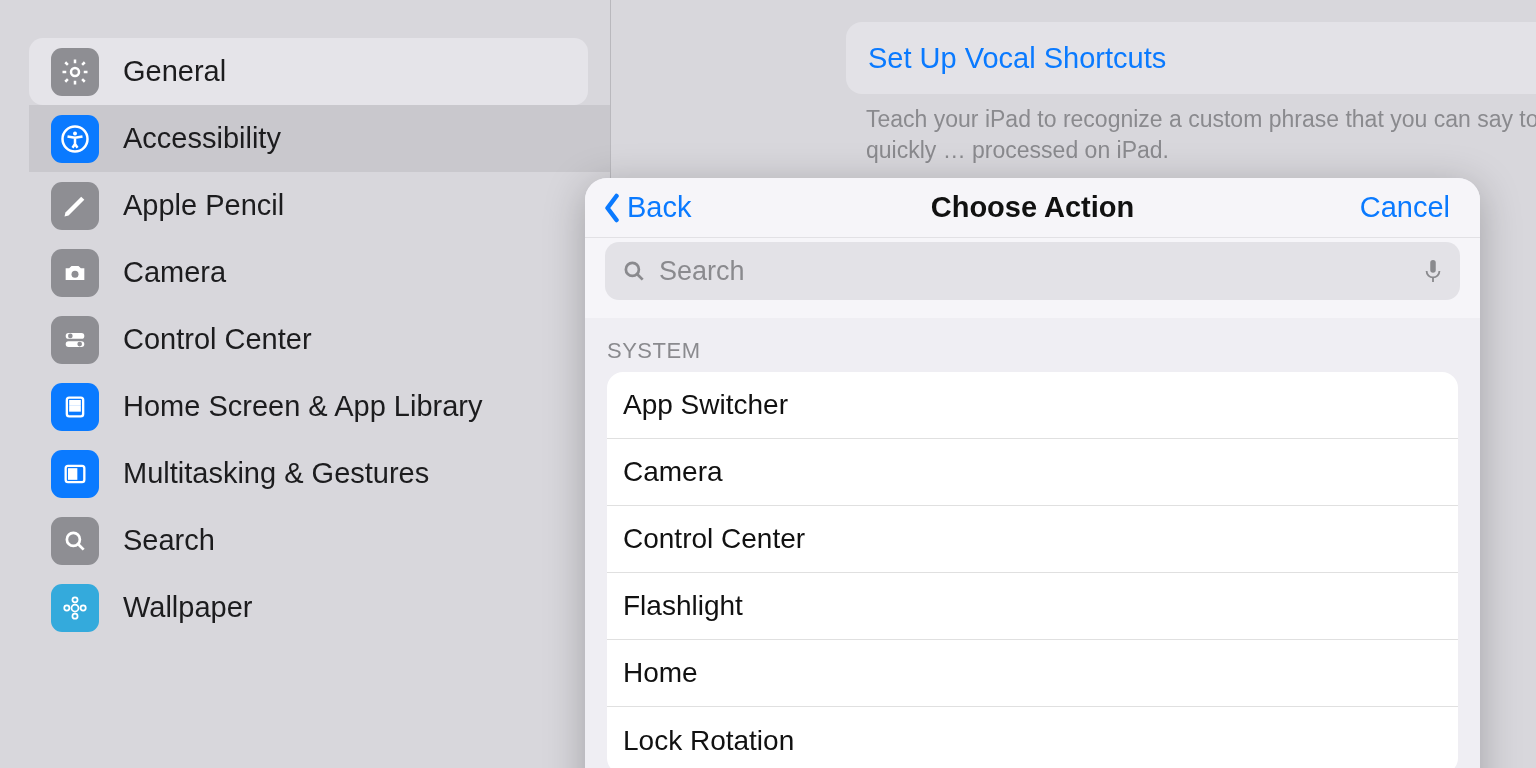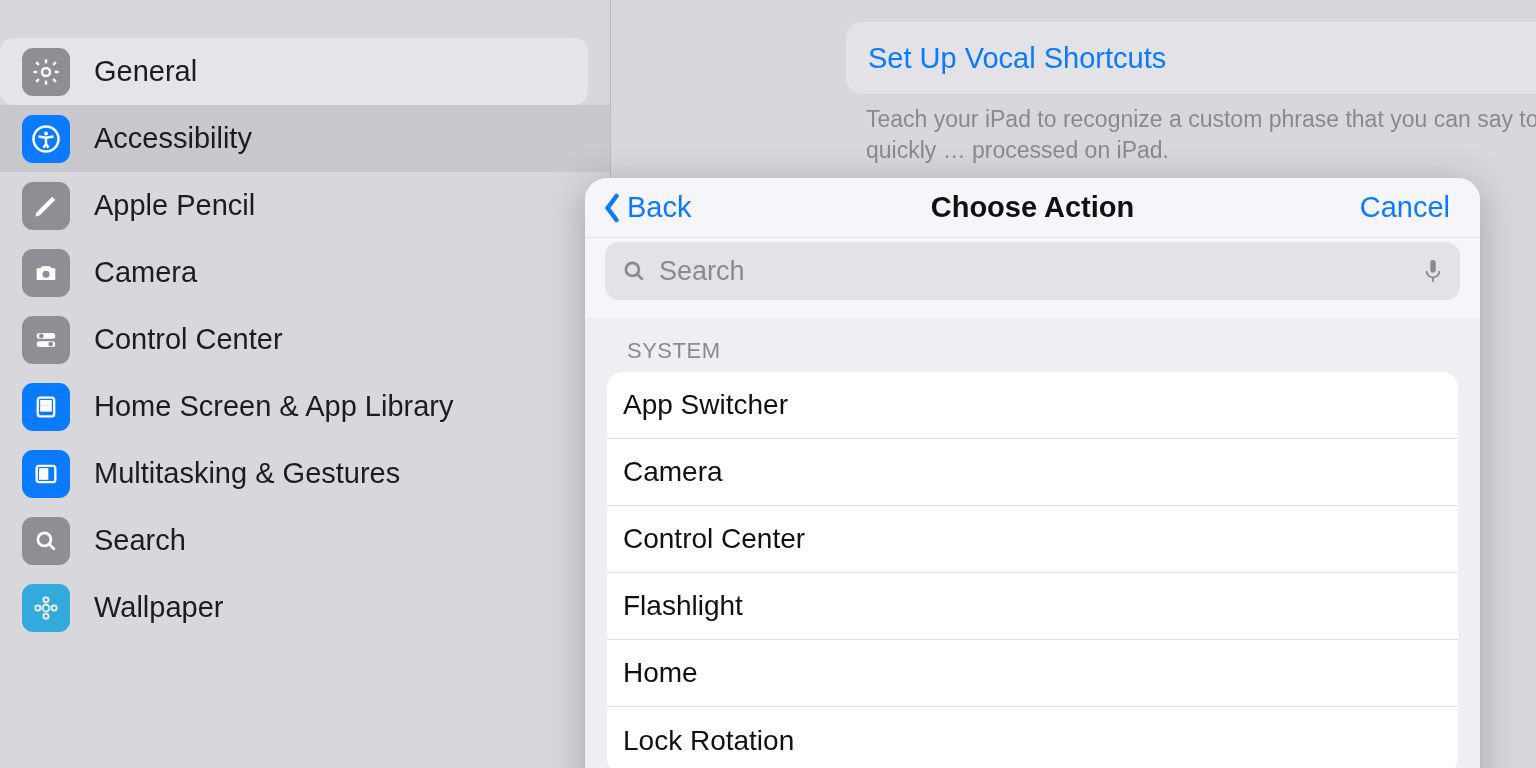--- a/index.html
+++ b/index.html
@@ -1,20 +1,20 @@
 <!DOCTYPE html>
 <html><head>
 <meta charset="utf-8">
 <style>
   * { box-sizing: border-box; margin: 0; padding: 0; }
   html, body { width: 1536px; height: 768px; overflow: hidden; font-family: -apple-system, "Helvetica Neue", Arial, sans-serif; }
   body { background: #d8d7dc; position: relative; }
 
   
-  .sidebar { position: absolute; left: 0; top: 0; width: 610px; height: 100%; background: #d8d7dc; }
+  .sidebar { position: absolute; left: 0; top: 0; width: 610px; height: 100%; background: #d8d7dc; padding-left: 29px; }
   .sidebar-vline { position: absolute; left: 610px; top: 0; width: 1px; height: 100%; background: #b9b8bd; }
   .side-item { display: flex; align-items: center; height: 67px; padding-left: 22px; font-size: 29px; color: #1c1c1e; }
   .side-item .label { margin-left: 24px; }
   .side-item.sel { background: #c9c8cd; }
   .side-item-wrap { position: relative; }
   .side-icon { width: 48px; height: 48px; border-radius: 11px; display: flex; align-items: center; justify-content: center; color: #fff; flex: 0 0 48px; }
   .ic-gray  { background: #8e8e93; }
   .ic-blue  { background: #0a7aff; }
   .ic-siri  { background: radial-gradient(circle at 35% 65%, #ff2d55 0 20%, #0a84ff 40% 55%, #30d158 70% 78%, #000 85%); }
   .ic-search{ background: #8e8e93; }
@@ -32,21 +32,21 @@
   
   .sheet { position: absolute; left: 585px; top: 178px; width: 895px; height: 640px; background: #efeef3; border-radius: 22px; box-shadow: 0 8px 40px rgba(0,0,0,.25); overflow: hidden; }
   .sheet-header { height: 60px; background: #f6f5f9; border-bottom: 1px solid rgba(0,0,0,.08); display: flex; align-items: center; justify-content: space-between; padding: 0 30px 0 18px; }
   .back { color: #0a7aff; font-size: 29px; display: flex; align-items: center; gap: 6px; }
   .sheet-title { font-size: 29px; font-weight: 600; color: #111; position: absolute; left: 0; right: 0; text-align: center; pointer-events: none; }
   .cancel { color: #0a7aff; font-size: 29px; }
   .search-wrap { padding: 4px 20px 18px 20px; background: #f6f5f9; }
   .search { height: 58px; background: #e3e2e7; border-radius: 14px; display: flex; align-items: center; padding: 0 16px; color: #8a8a8e; font-size: 27px; }
   .search .sicon { margin-right: 12px; display:flex; }
   .search .mic { margin-left: auto; display:flex; }
-  .section-label { padding: 20px 30px 8px 42px; color: #8a8a8e; font-size: 22px; letter-spacing: .5px; }
+  .section-label { padding: 20px 30px 8px 22px; color: #8a8a8e; font-size: 22px; letter-spacing: .5px; }
   .list { margin: 0 22px; background: #fff; border-radius: 16px; overflow: hidden; }
   .row { height: 67px; display: flex; align-items: center; padding: 8px 16px; font-size: 28px; color: #111; border-bottom: 1px solid rgba(0,0,0,.12); }
   .row:last-child { border-bottom: none; }
 
   
   .chev { width: 18px; height: 30px; }
 
   input.search-field { flex:1; border:none; background:transparent; font-size:27px; color:#111; outline:none; }
   input.search-field::placeholder { color:#8a8a8e; }
 </style>

